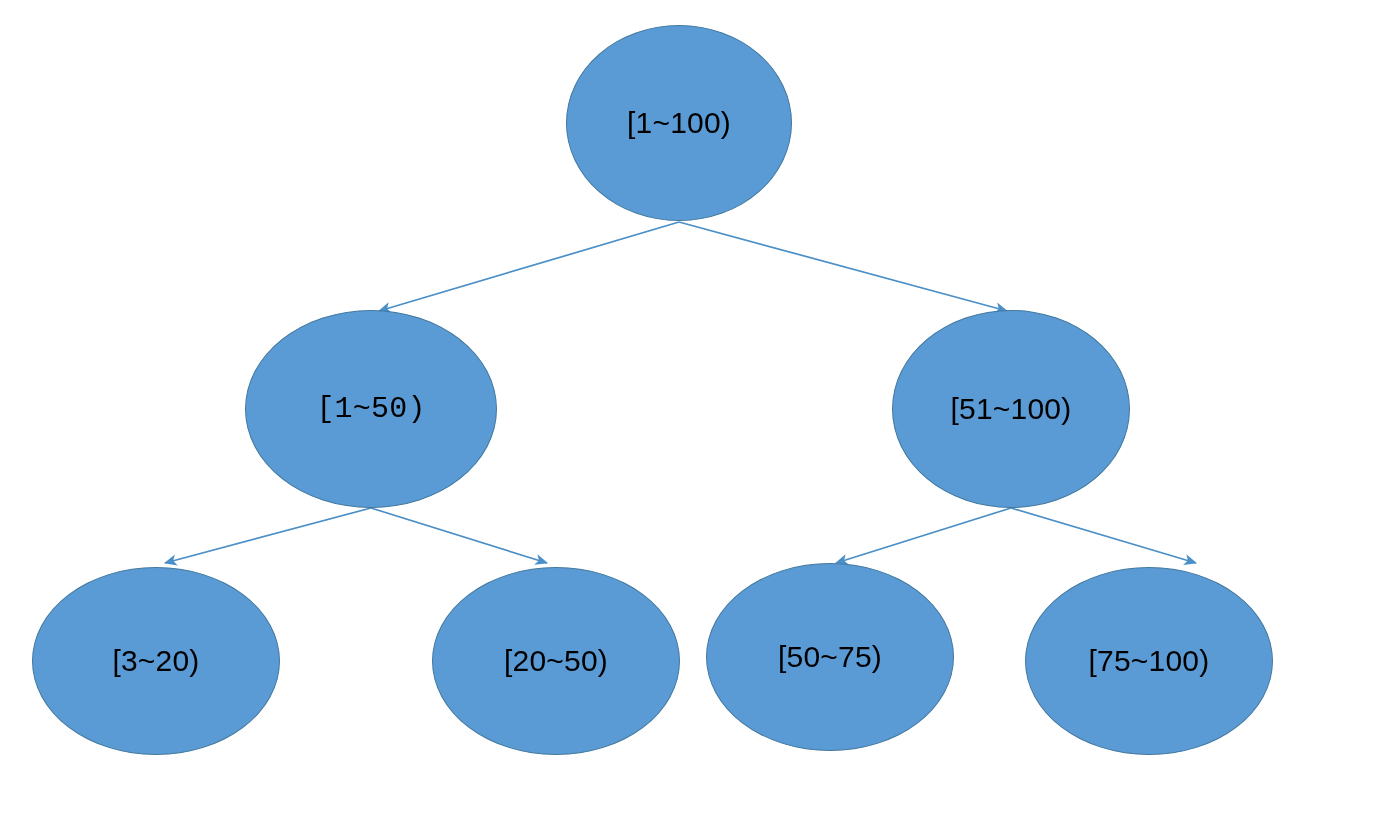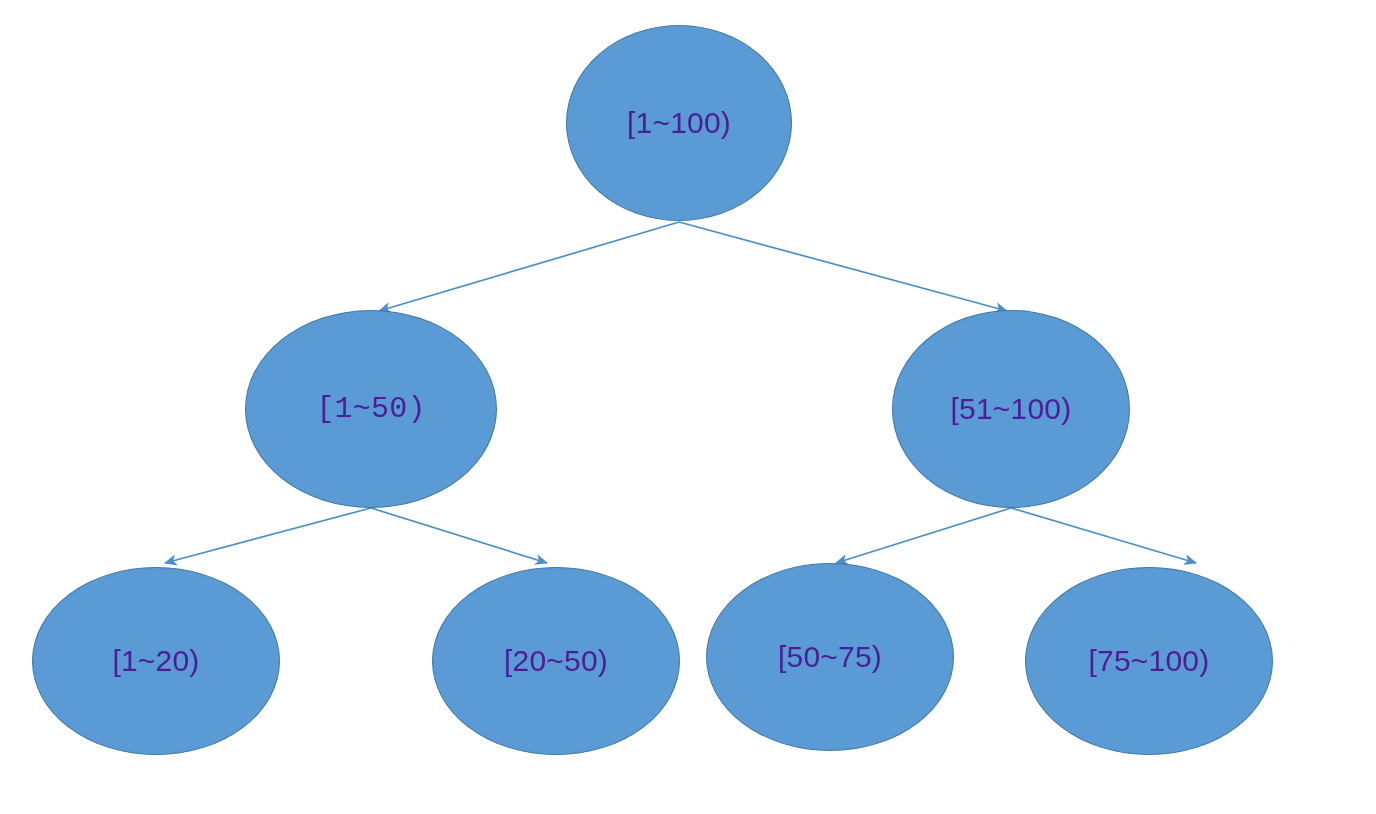--- a/index.html
+++ b/index.html
@@ -34,21 +34,21 @@
     box-sizing: border-box;
     border-radius: 50%;
     background: #5B9BD5;
     border: 1.4px solid #41789E;
     color: #ffffff;
     z-index: 2;
   }
   .node-label {
     font-size: 30px;
     line-height: 1;
-    color: #4c1d95;
+    color: #000000;
     white-space: nowrap;
     letter-spacing: 0.2px;
     font-weight: 400;
   }
 </style>
 </head>
 <body>
 
 <div id="diagram-root" style="background: rgb(255, 255, 255);">
 
@@ -74,21 +74,21 @@
 
   <div class="tree-node" style="left: 245px; top: 310px; width: 252px; height: 198px; background: rgb(91, 155, 213); border-color: rgb(65, 120, 158); color: rgb(255, 255, 255); font-family: Liberation Mono, monospace;">
     <span class="node-label">[1~50)</span>
   </div>
 
   <div class="tree-node" style="left: 892px; top: 310px; width: 238px; height: 198px; background: rgb(91, 155, 213); border-color: rgb(65, 120, 158); color: rgb(255, 255, 255); text-align: right;">
     <span class="node-label">[51~100)</span>
   </div>
 
   <div class="tree-node" style="left: 32px; top: 567px; width: 248px; height: 188px; background: rgb(91, 155, 213); border-color: rgb(65, 120, 158); color: rgb(255, 255, 255);">
-    <span class="node-label">[1~20)</span>
+    <span class="node-label">[3~20)</span>
   </div>
 
   <div class="tree-node" style="left: 432px; top: 567px; width: 248px; height: 188px; background: rgb(91, 155, 213); border-color: rgb(65, 120, 158); color: rgb(255, 255, 255); text-align: right;">
     <span class="node-label">[20~50)</span>
   </div>
 
   <div class="tree-node" style="left: 706px; top: 563px; width: 248px; height: 188px; background: rgb(91, 155, 213); border-color: rgb(65, 120, 158); color: rgb(255, 255, 255);">
     <span class="node-label">[50~75)</span>
   </div>
 

